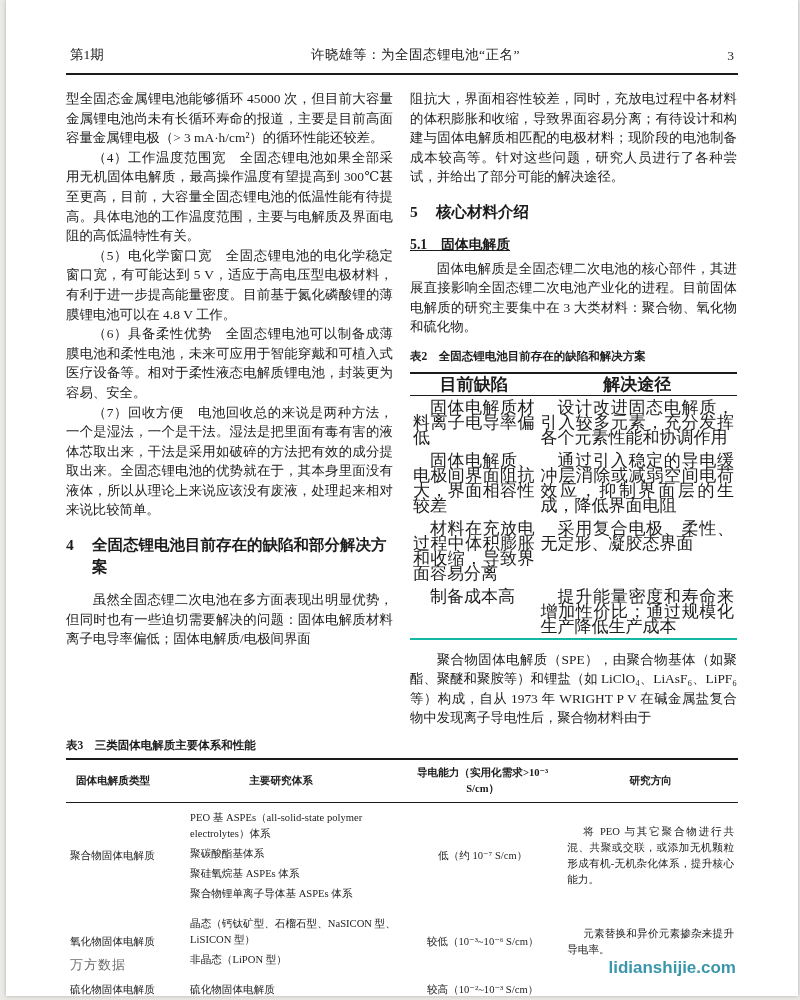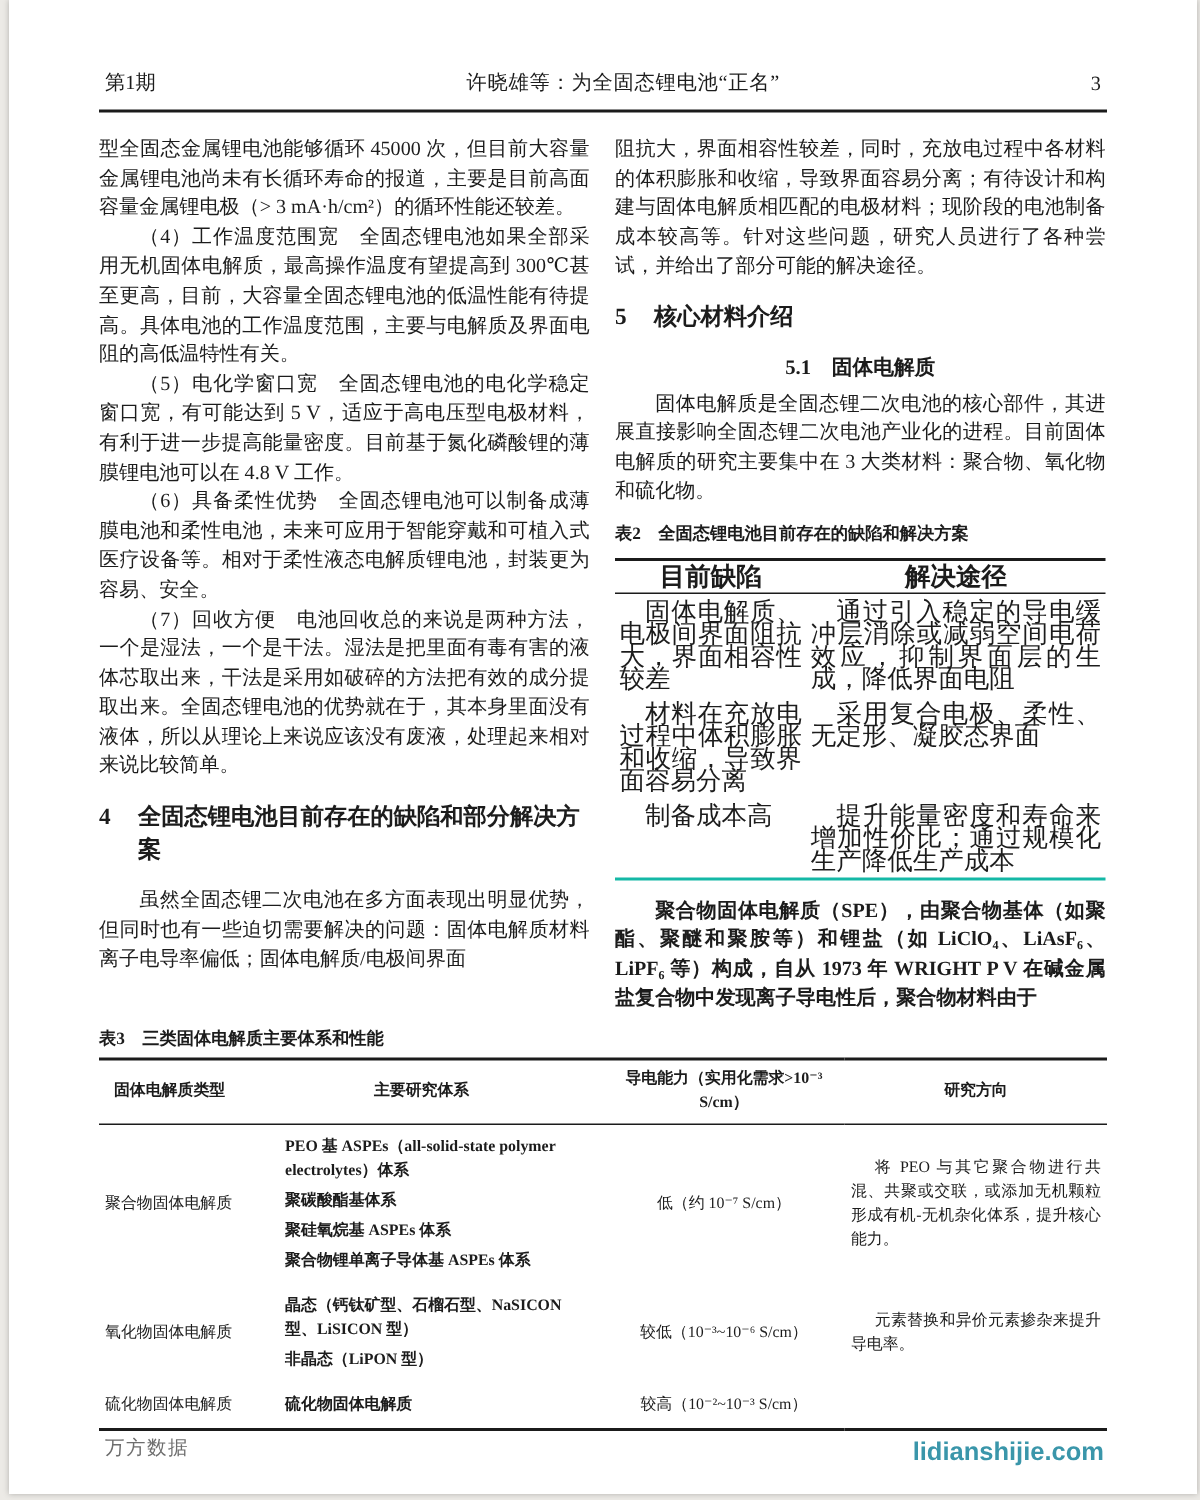--- a/index.html
+++ b/index.html
@@ -28,46 +28,46 @@
   .cols { display:flex; gap:17px; margin-top:14px; }
   .col { width:327px; font-size:13.4px; line-height:19.6px; text-align:justify; }
   .col p { margin:0; }
   .col p.indent { text-indent:2em; }
   .sec-h {
     display:flex; font-size:15.5px; font-weight:bold; line-height:22px;
     margin:14px 0 12px 0; text-align:left;
   }
   .sec-h .num { width:26px; flex:none; }
   .sec-h .t { flex:1; }
-  .sub-h { font-size:13.8px; font-weight:bold; margin:10px 0 4px 0; text-align:center; }
+  .sub-h { font-size:13.8px; font-weight:bold; margin:10px 0 4px 0; text-align:left;text-decoration:underline; }
   
   .tbl-cap { font-weight:bold; font-size:11.5px; margin:10px 0 5px 0; }
   table { border-collapse:collapse; width:100%; }
   .t2 { font-size:17px; line-height:15px; }
   .t2 th, .t2 td { vertical-align:top; padding:4px 3px; }
   .t2 thead th {
     font-weight:bold; text-align:center; padding:3px 0;
     border-top:2px solid #1b1b1b; border-bottom:1px solid #1b1b1b;
   }
   .t2 tbody tr:last-child td { border-bottom:2px solid #14b8a6; }
   .t2 td.defect { width:39%; text-indent:1em; }
   .t2 td.sol { width:61%; text-indent:1em; }
   .t2-wrap { margin-bottom:10px; }
-  .spe { margin-top:11px;font-weight:bold; }
+  .spe { margin-top:11px; }
   
   .t3-wrap { margin-top:10px; }
   .t3 { font-size:10.6px; line-height:16px; }
   .t3 thead th {
     font-weight:bold; text-align:center; padding:5px 2px;
     border-top:2px solid #1b1b1b; border-bottom:1px solid #1b1b1b;
   }
   .t3 td { vertical-align:middle; padding:5px 4px; }
   .t3 tbody tr:last-child td { border-bottom:2px solid #1b1b1b; }
   .t3 .c-type { width:14%; }
-  .t3 .c-sys  { width:36%;font-weight:bold; }
+  .t3 .c-sys  { width:36%; }
   .t3 .c-cond { width:24%; text-align:center; }
   .t3 .c-dir  { width:26%; text-align:justify; }
   .t3 .sys-line { padding:2px 0 2px 26px; }
   .t3 .c-dir .d { text-indent:1.5em; }
   
   .wm-left {
     position:absolute; left:64px; bottom:22px;
     font-size:13px; color:#6d6d6d; letter-spacing:1px;
   }
   .wm-right {
@@ -115,20 +115,24 @@
         <div class="tbl-cap">表2　全固态锂电池目前存在的缺陷和解决方案</div>
         <table class="t2">
           <thead>
             <tr>
               <th>目前缺陷</th>
               <th>解决途径</th>
             </tr>
           </thead>
           <tbody>
             <tr>
+              <td class="defect">固体电解质材料离子电导率偏低</td>
+              <td class="sol">设计改进固态电解质，引入较多元素，充分发挥各个元素性能和协调作用</td>
+            </tr>
+            <tr>
               <td class="defect">固体电解质、电极间界面阻抗大，界面相容性较差</td>
               <td class="sol">通过引入稳定的导电缓冲层消除或减弱空间电荷效应，抑制界面层的生成，降低界面电阻</td>
             </tr>
             <tr>
               <td class="defect">材料在充放电过程中体积膨胀和收缩，导致界面容易分离</td>
               <td class="sol">采用复合电极、柔性、无定形、凝胶态界面</td>
             </tr>
             <tr>
               <td class="defect">制备成本高</td>
               <td class="sol">提升能量密度和寿命来增加性价比；通过规模化生产降低生产成本</td>

